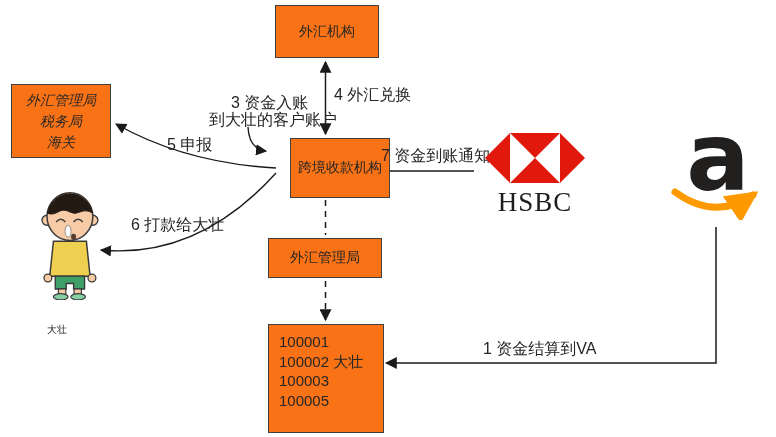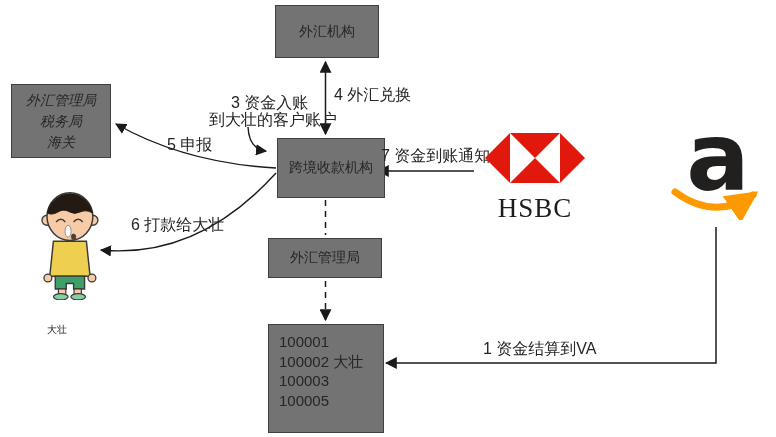--- a/index.html
+++ b/index.html
@@ -1,27 +1,27 @@
 <!DOCTYPE html>
 <html><head>
 <meta charset="utf-8">
 <style>
   html,body{margin:0;padding:0;background:#fff;}
   #stage{position:relative;width:776px;height:437px;background:#fff;overflow:hidden;
          font-family:"Liberation Sans","DejaVu Sans",sans-serif;color:#262626;}
   #wires{position:absolute;left:0;top:0;width:776px;height:437px;}
-  .box{position:absolute;border:1.4px solid #404040;background:#737373;
+  .box{position:absolute;border:1.4px solid #404040;background:#f97316;
        display:flex;align-items:center;justify-content:center;
        font-size:14px;color:#262626;text-align:center;box-sizing:border-box;}
   .box-col{flex-direction:column;line-height:21px;}
   .box-list{display:block;text-align:left;padding:7px 0 0 10px;font-size:15px;line-height:19.5px;}
   .lbl{position:absolute;font-size:16px;color:#262626;white-space:nowrap;}
   .hsbc{position:absolute;left:485px;top:133px;width:100px;text-align:center;}
   .hsbc-text{font-family:"Liberation Serif","DejaVu Serif",serif;font-size:27px;
-             color:#1d1d1b;letter-spacing:1px;margin-top:8px;line-height:1;}
+             color:#1d1d1b;letter-spacing:1px;margin-top:2px;line-height:1;}
   .amazon{position:absolute;left:668px;top:118px;width:100px;height:102px;}
   .person{position:absolute;left:32px;top:190px;width:74px;height:110px;}
   .person-name{position:absolute;left:47px;top:309px;font-size:10px;color:#262626;margin-top:14px;}
 </style>
 </head>
 <body>
 
 <div id="stage">
 
   <svg id="wires" width="776" height="437" viewBox="0 0 776 437">
@@ -54,21 +54,21 @@
   <div class="box" style="left:275px;top:5px;width:104px;height:53px;">
     <span>外汇机构</span>
   </div>
 
   <div class="box box-col" style="left:11px;top:84px;width:100px;height:74px;font-style:italic;">
     <span>外汇管理局</span>
     <span>税务局</span>
     <span>海关</span>
   </div>
 
-  <div class="box" style="left:277px;top:138px;width:108px;height:60px;">
+  <div class="box" style="left:290px;top:138px;width:100px;height:60px;">
     <span>跨境收款机构</span>
   </div>
 
   <div class="box" style="left:268px;top:238px;width:114px;height:40px;">
     <span>外汇管理局</span>
   </div>
 
   <div class="box box-list" style="left:268px;top:324px;width:116px;height:109px;">
     <div>100001</div>
     <div>100002 大壮</div>

